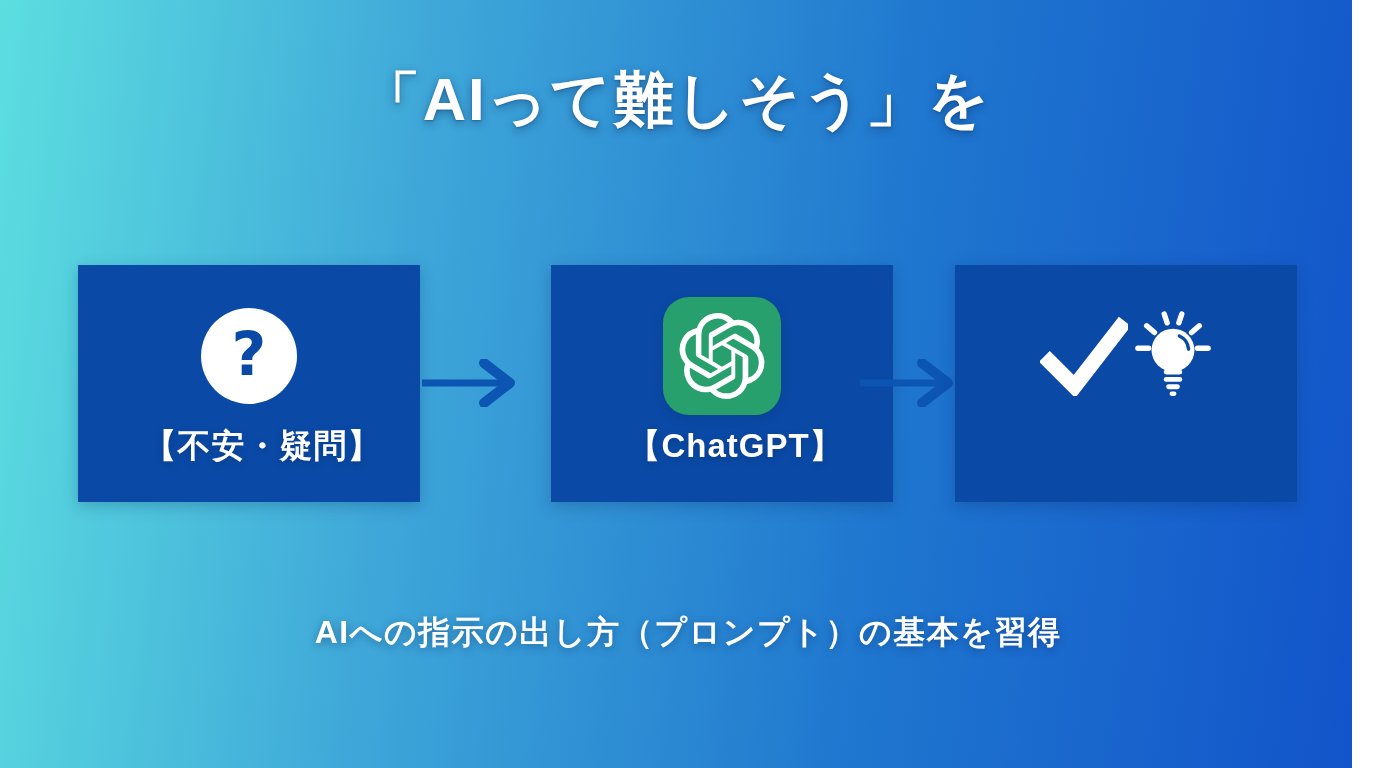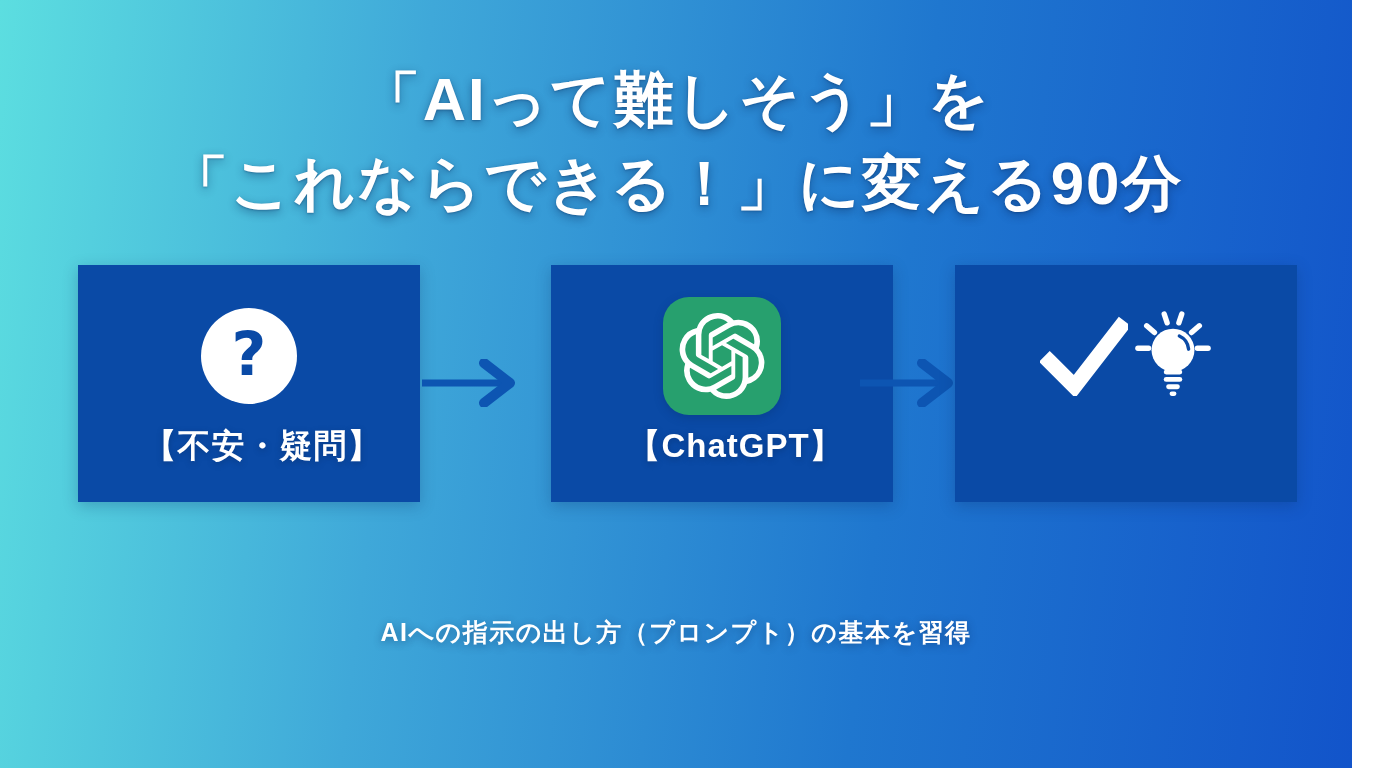--- a/index.html
+++ b/index.html
@@ -71,34 +71,33 @@
   .arrow-shaft{stroke:var(--arrow-blue);stroke-width:7;}
   .arrow-head{stroke:var(--arrow-blue);stroke-width:10;fill:none;
     stroke-linecap:round;stroke-linejoin:round;}
 
   .check-stroke{stroke:#fff;stroke-width:16;fill:none;stroke-linecap:square;stroke-linejoin:miter;}
   .bulb-white{fill:#fff;}
   .bulb-ray{stroke:#fff;stroke-width:5.5;stroke-linecap:round;}
   .bulb-highlight{stroke:var(--step-box-fill);stroke-width:3.5;fill:none;stroke-linecap:round;}
 
   .caption{
-    position:absolute;top:612px;left:0;width:100%;text-align:center;
-    color:var(--text-white);font-weight:800;font-size:25px;line-height:40px;
+    position:absolute;top:612px;left:12px;width:100%;text-align:center;
+    color:var(--text-white);font-weight:800;font-size:32px;line-height:40px;
     letter-spacing:1.5px;
     text-shadow:0 2px 8px rgba(8,40,90,.45);
   }
 </style>
 </head>
 <body>
 
 <div class="slide">
 
   <h1 class="title">
     <div>「AIって難しそう」を</div>
-    <div>「これならできる！」に変える90分</div>
   </h1>
 
   <div class="box" id="box-1">
     <div class="icon-area">
       <div class="q-circle">
         <span class="q-glyph">?</span>
       </div>
     </div>
     <div class="box-label">【不安・疑問】</div>
   </div>

